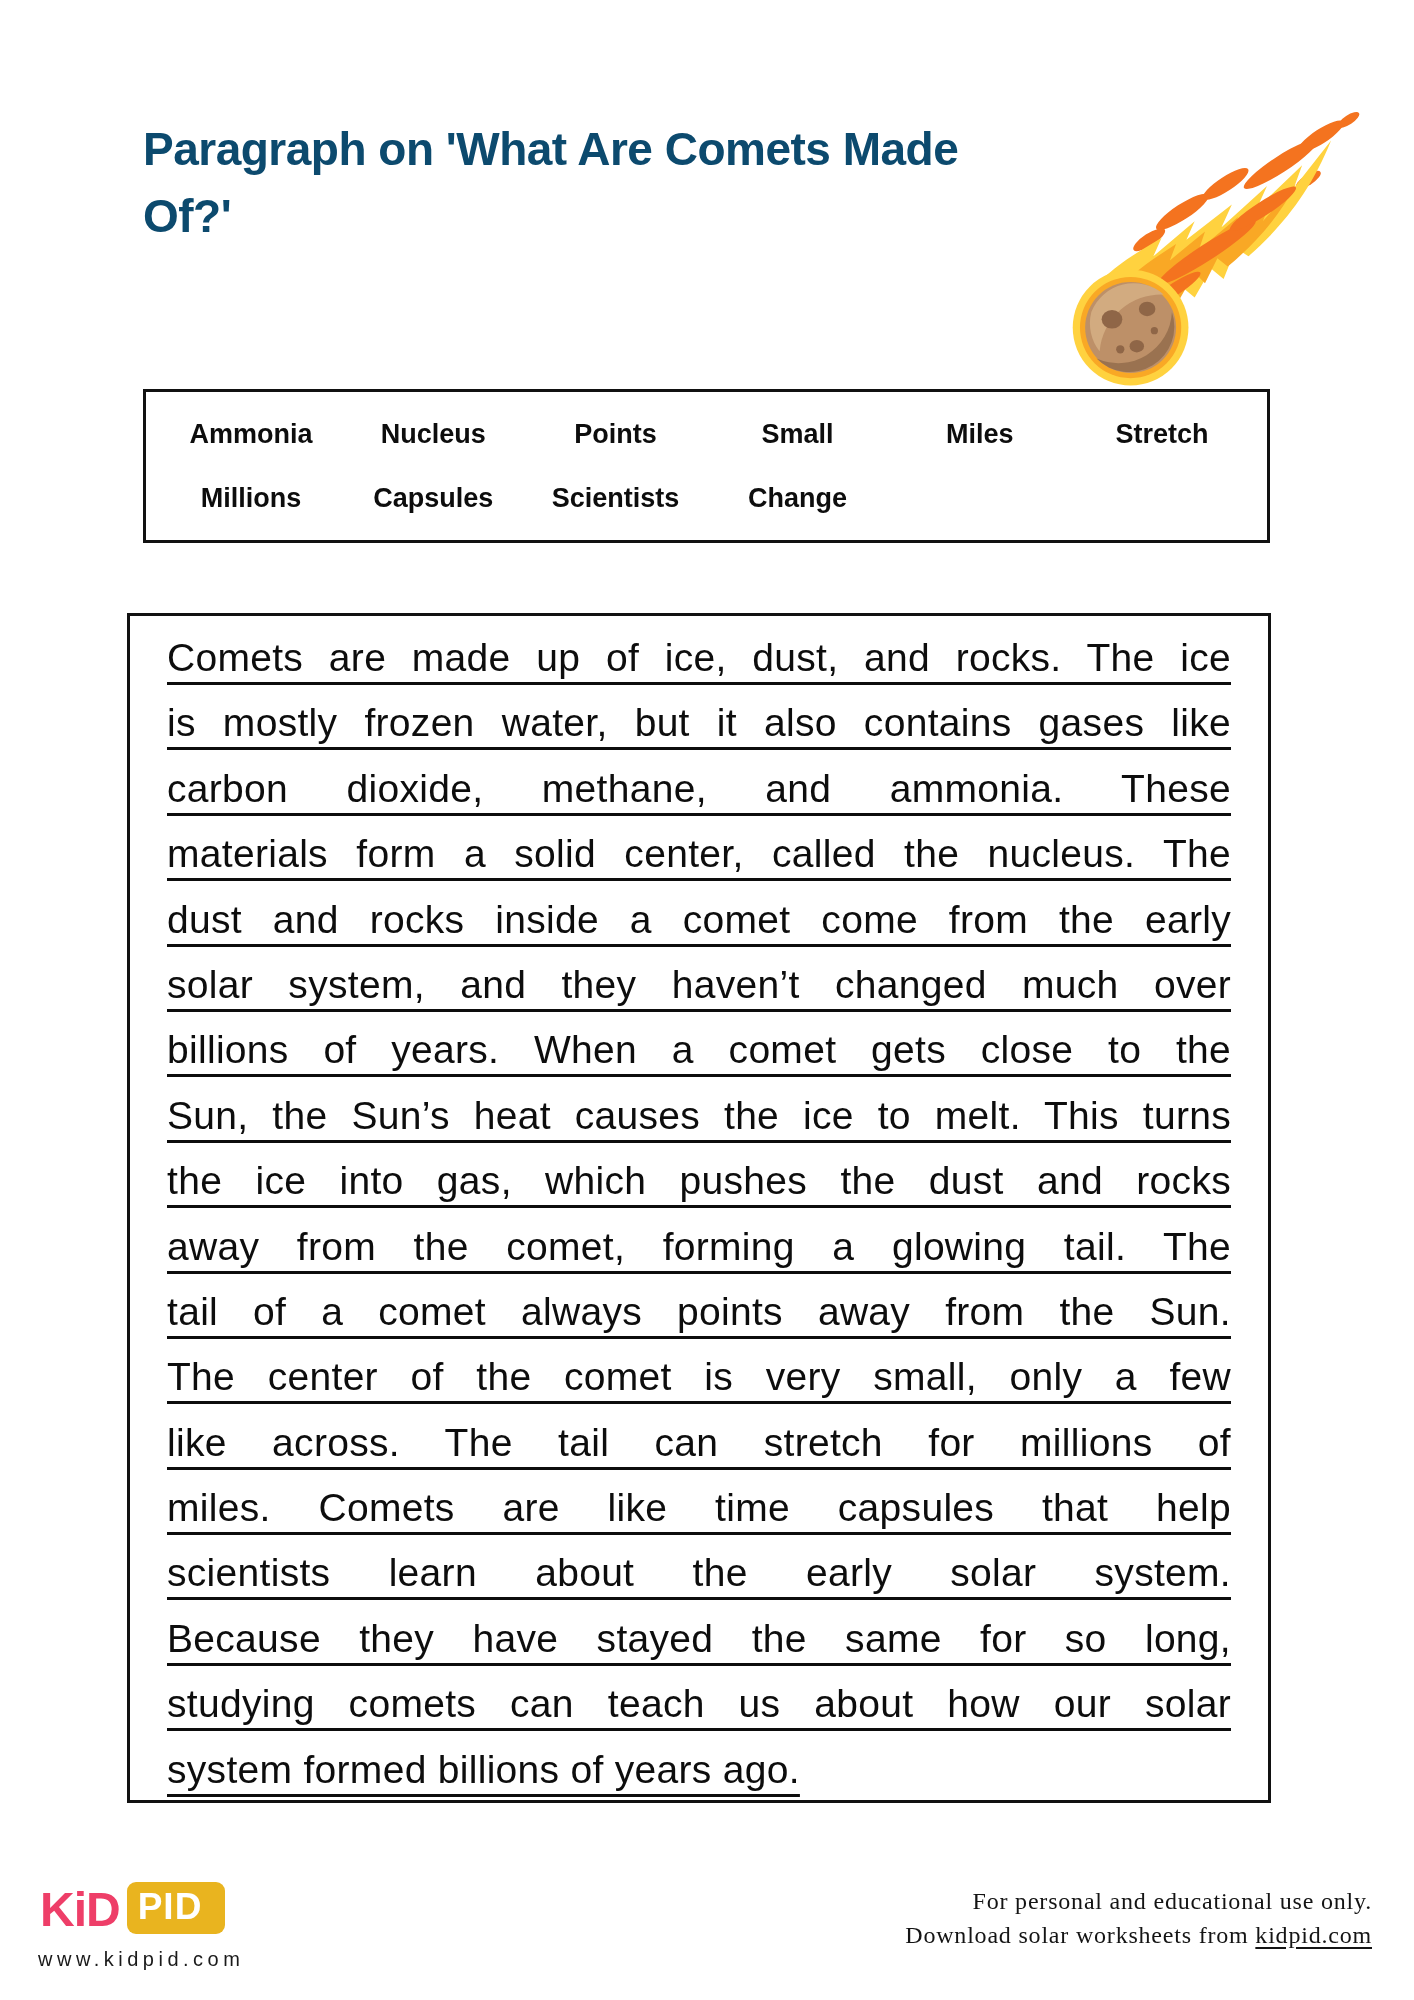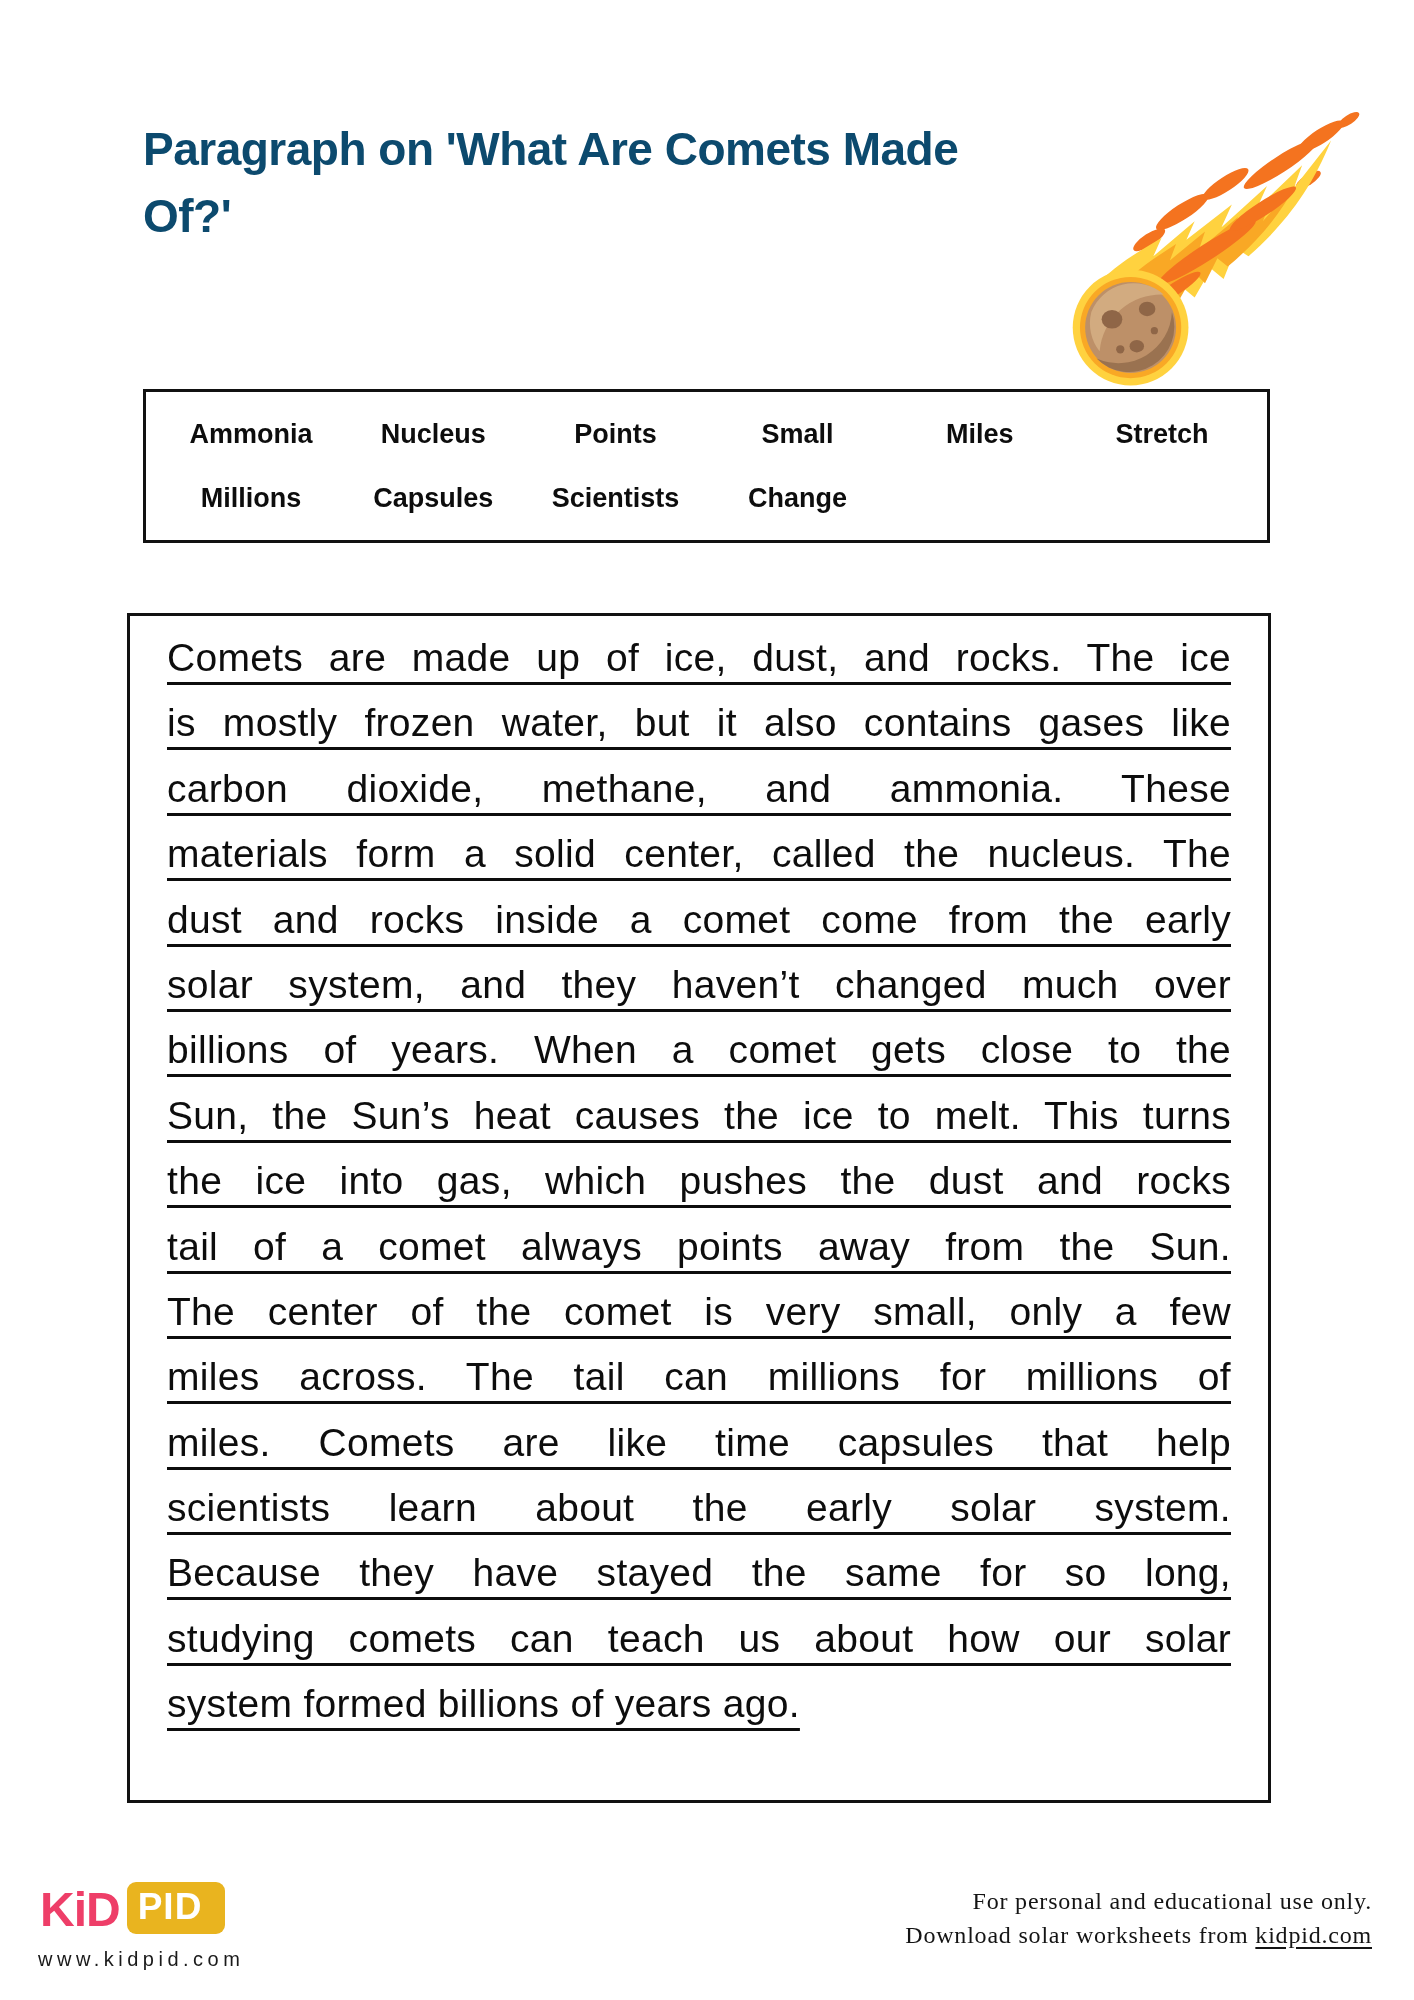--- a/index.html
+++ b/index.html
@@ -180,23 +180,24 @@
   <div class="para-box">
     <div class="pline">Comets are made up of ice, dust, and rocks. The ice</div>
     <div class="pline">is mostly frozen water, but it also contains gases like</div>
     <div class="pline">carbon dioxide, methane, and ammonia. These</div>
     <div class="pline">materials form a solid center, called the nucleus. The</div>
     <div class="pline">dust and rocks inside a comet come from the early</div>
     <div class="pline">solar system, and they haven’t changed much over</div>
     <div class="pline">billions of years. When a comet gets close to the</div>
     <div class="pline">Sun, the Sun’s heat causes the ice to melt. This turns</div>
     <div class="pline">the ice into gas, which pushes the dust and rocks</div>
+    <div class="pline">away from the comet, forming a glowing tail. The</div>
     <div class="pline">tail of a comet always points away from the Sun.</div>
     <div class="pline">The center of the comet is very small, only a few</div>
-    <div class="pline">miles across. The tail can millions for millions of</div>
+    <div class="pline">like across. The tail can stretch for millions of</div>
     <div class="pline">miles. Comets are like time capsules that help</div>
     <div class="pline">scientists learn about the early solar system.</div>
     <div class="pline">Because they have stayed the same for so long,</div>
     <div class="pline">studying comets can teach us about how our solar</div>
     <div class="pline last">system formed billions of years ago.</div>
   </div>
 
   <div class="logo">
     <span class="logo-kid">KiD</span>
     <span class="logo-pid">PID</span>

